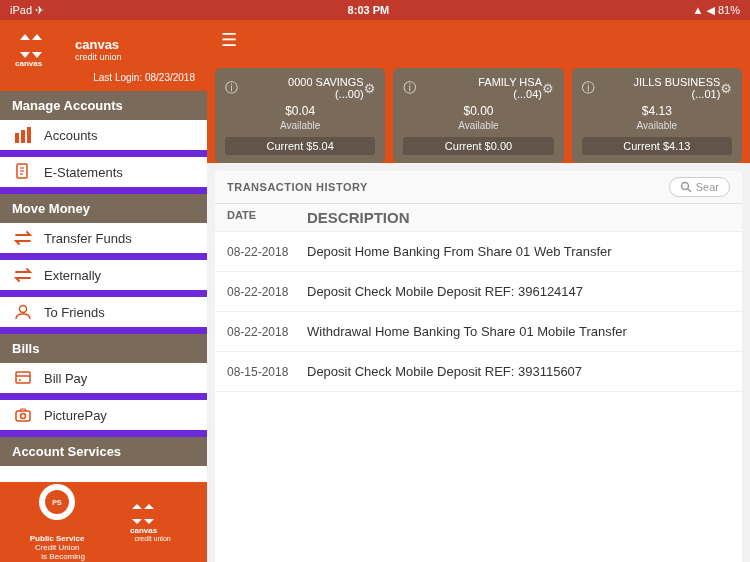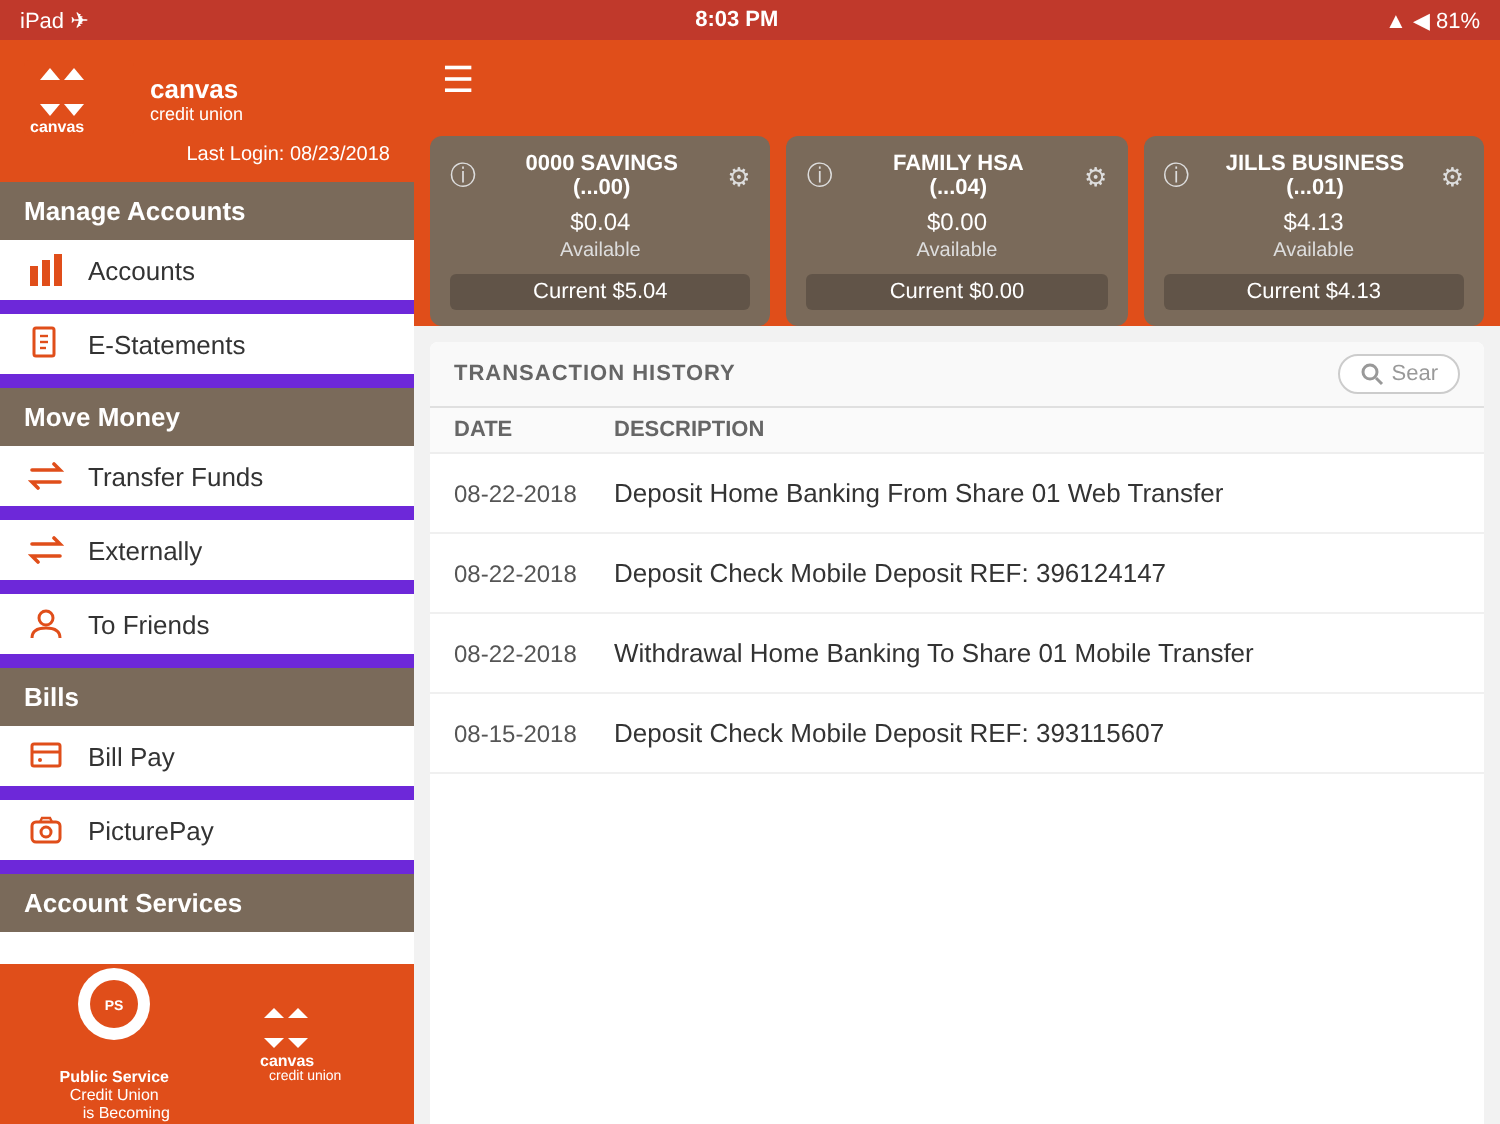--- a/index.html
+++ b/index.html
@@ -76,21 +76,21 @@
     .account-cards {
       display: flex; gap: 0; background: #e04e1a; padding: 8px 8px 0 8px; gap: 8px;
     }
     .account-card {
       flex: 1; background: #7a6a5a; border-radius: 6px; padding: 8px 10px;
       color: white; font-size: 11px;
     }
     .account-card-header {
       display: flex; align-items: center; justify-content: space-between; margin-bottom: 4px;
     }
-    .account-card-title { font-size: 11px; font-weight: 700; text-align: center; flex: 1; }
+    .account-card-title { font-size: 11px; font-weight: 400; text-align: right; flex: 1; }
     .account-card-body { text-align: center; font-size: 12px; margin-bottom: 2px; }
     .account-card-available { font-size: 10px; text-align: center; color: #ddd; }
     .account-card-footer {
       background: rgba(0,0,0,0.2); border-radius: 3px; text-align: center;
       font-size: 11px; padding: 3px 0; margin-top: 6px;
     }
     .info-icon, .gear-icon { font-size: 13px; cursor: pointer; color: #ddd; }
 
     
     .transactions-area {
@@ -110,21 +110,21 @@
     }
     .search-box {
       display: flex; align-items: center; gap: 4px;
       border: 1px solid #ccc; border-radius: 14px; padding: 3px 10px;
       background: #fff; font-size: 11px; color: #999;
     }
     .col-headers {
       display: flex; padding: 5px 12px; background: #fafafa; border-bottom: 1px solid #eee;
     }
     .col-date { width: 80px; font-size: 11px; font-weight: 700; color: #666; }
-    .col-desc { flex: 1; font-size: 11px; font-weight: 700; color: #666; }
+    .col-desc { flex: 1; font-size: 15px; font-weight: 700; color: #666; }
 
     .transaction-list { flex: 1; overflow-y: auto; }
     .transaction-row {
       display: flex; align-items: center; padding: 12px 12px;
       border-bottom: 1px solid #f0f0f0;
       justify-content: space-between;
     }
     .transaction-date { width: 80px; font-size: 12px; color: #555; }
     .transaction-desc { flex: 1; font-size: 13px; color: #333; }
 

